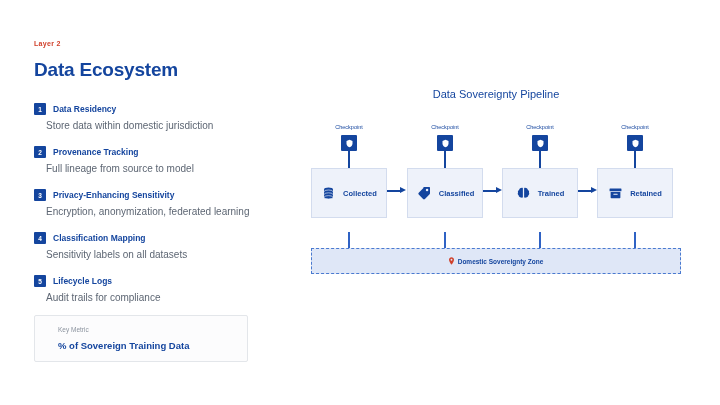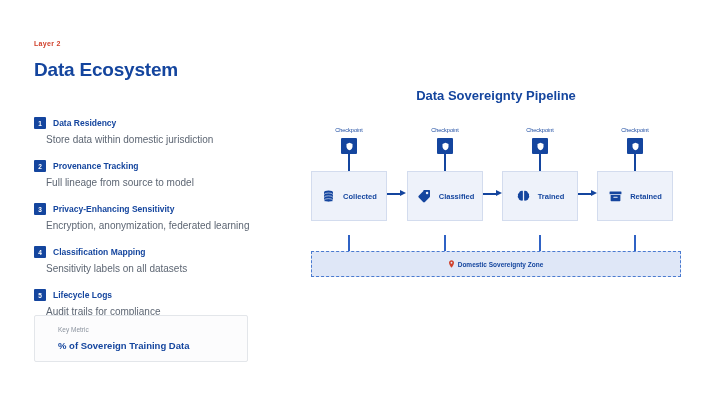--- a/index.html
+++ b/index.html
@@ -28,21 +28,21 @@
     font-weight: bold;
     color: #d0402b;
     letter-spacing: 0.3px;
     margin-bottom: 12px;
   }
   .page-title {
     font-size: 19px;
     font-weight: bold;
     color: #14459e;
     letter-spacing: -0.2px;
-    margin-bottom: 36px;
+    margin-bottom: 22px;
   }
 
   .feature-list {
     display: block;
   }
   .feature-item {
     margin-bottom: 14px;
   }
   .feature-head {
     display: flex;
@@ -99,22 +99,22 @@
   }
 
   
   .right-panel {
     position: absolute;
     left: 300px;
     top: 88px;
     width: 392px;
   }
   .panel-title {
-    font-size: 13px;
-    font-weight: bold;
+    font-size: 11px;
+    font-weight: normal;
     color: #14459e;
     text-align: center;
     margin-bottom: 24px;
   }
 
   .pipeline {
     position: relative;
     height: 108px;
   }
   .stage {

